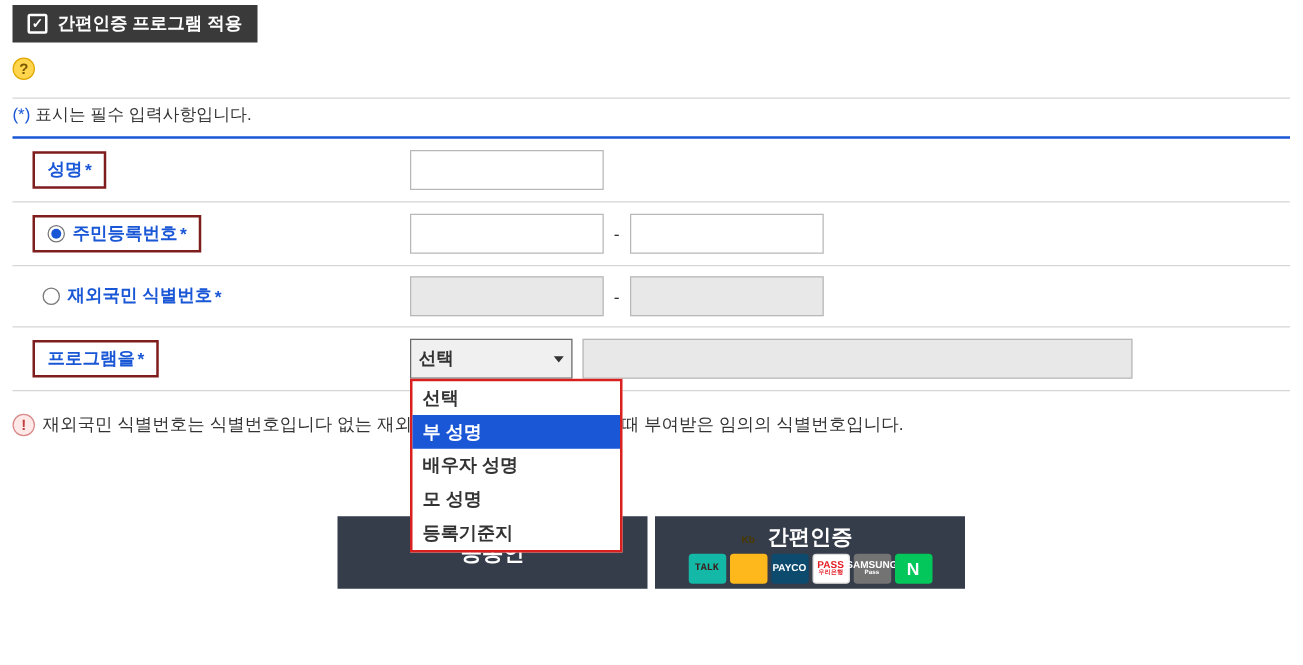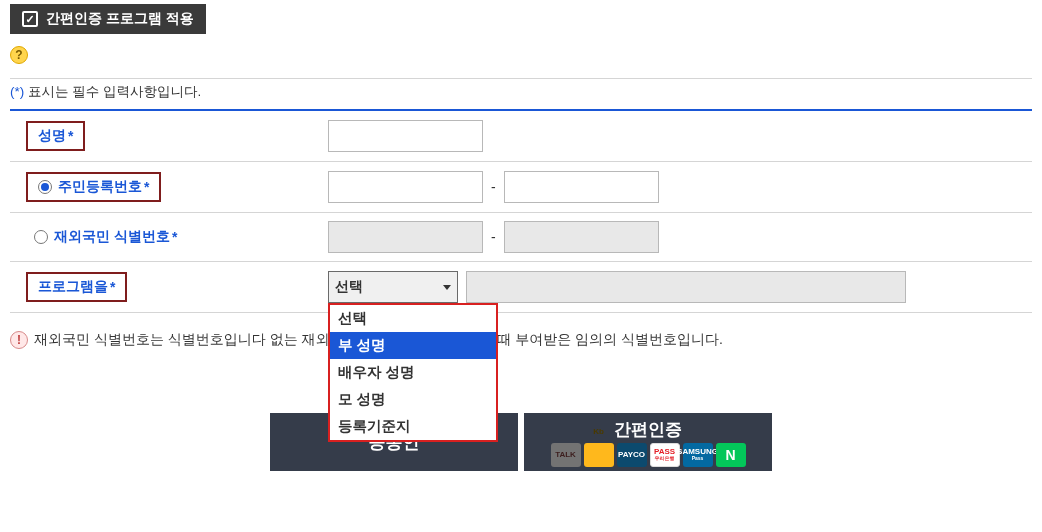--- a/index.html
+++ b/index.html
@@ -216,25 +216,25 @@
       display: flex;
       flex-direction: column;
       align-items: center;
       justify-content: center;
       font-size: 7px;
       color: #fff;
       font-weight: bold;
     }
     .provider .main { font-size: 8px; line-height:1; }
     .provider .sub { font-size: 5px; line-height:1; }
-    .kakao { background: #737373; color: #3c1e1e; }
+    .kakao { background: #14b8a6; color: #3c1e1e; font-family: Liberation Mono, monospace; }
     .kb { background: #ffb81c; color: #4a3a00; gap: 40px; }
     .payco { background: #0c4a6e; }
     .pass { background: #fff; color: #e41e26; border:1px solid #ddd; }
-    .samsung { background: #0369a1; }
+    .samsung { background: #737373; }
     .naver { background: #03c75a; color:#fff; font-size:14px; }
   </style>
 </head>
 <body>
 
 
 
 <div class="security-banner">
   <span class="check-icon">✓</span>
   <span>간편인증 프로그램 적용</span>

